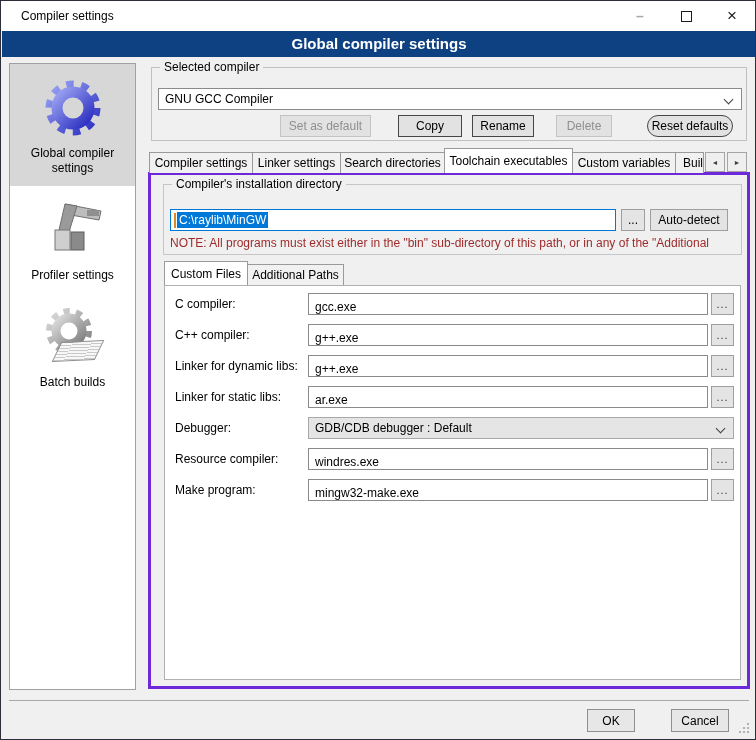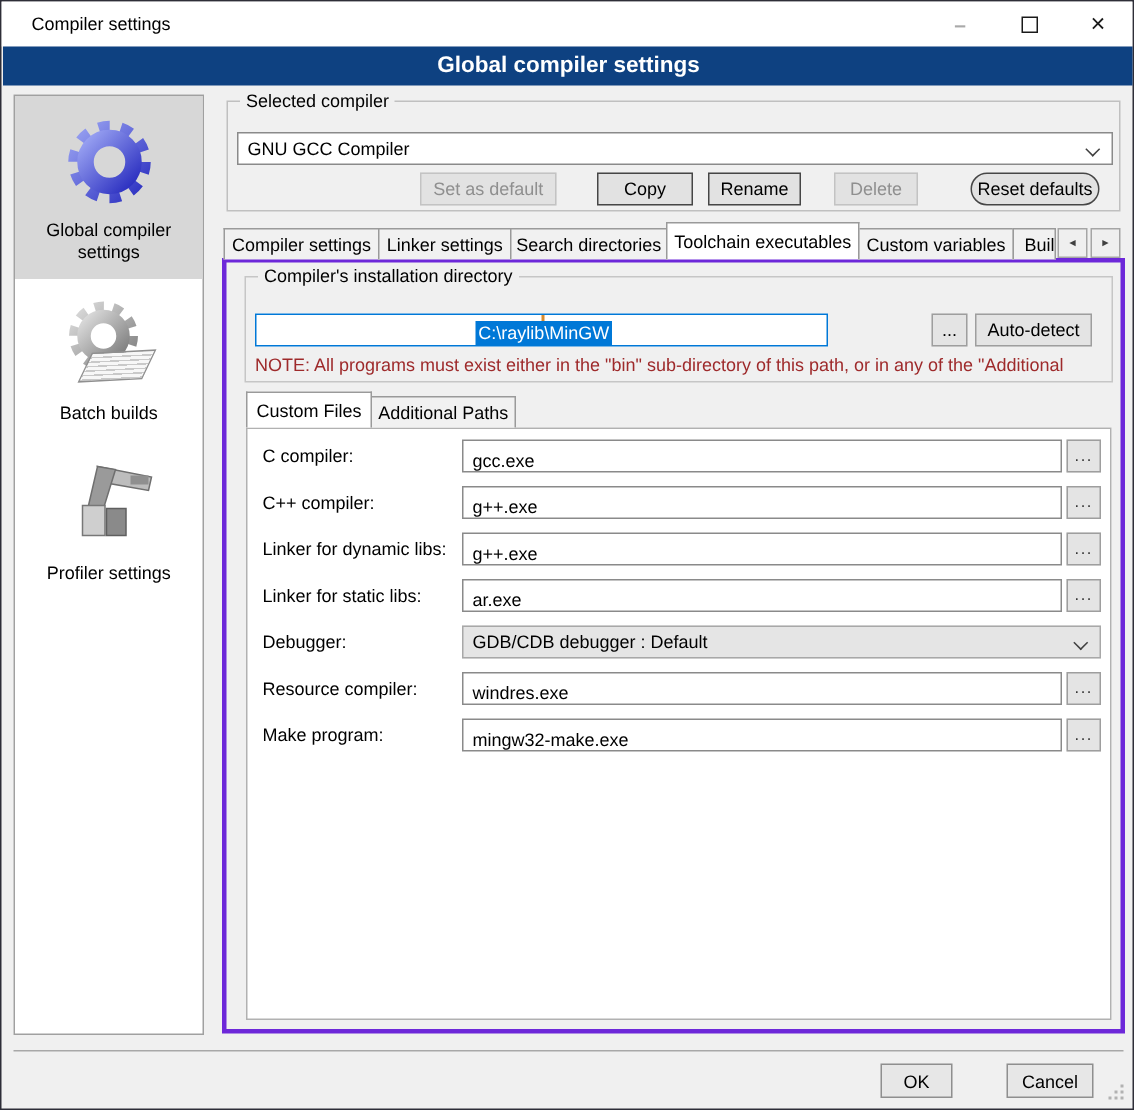--- a/index.html
+++ b/index.html
@@ -34,22 +34,22 @@
   
   .tabstrip{position:absolute;display:flex;align-items:flex-end;}
   .tab{height:21px;background:#f1f1f1;border:1px solid #9a9a9a;border-bottom:none;font-size:12px;color:#000;
        display:flex;align-items:center;justify-content:center;margin-right:-1px;overflow:hidden;white-space:nowrap;}
   .tab.active{height:25px;background:#fff;z-index:3;position:relative;}
   .tab.clip{justify-content:flex-start;padding-left:7px;}
   .tarrow{width:20px;height:20px;border:1px solid #a5a5a5;background:#efefef;font-size:7px;color:#404040;
           display:flex;align-items:center;justify-content:center;margin:0 0 1px 2px;}
   .tabpanel{position:absolute;left:147px;top:171px;width:602px;height:517px;background:#f0f0f0;border:3px solid #6d28d9;z-index:1;}
   
-  .dirinput{position:absolute;left:19px;top:34px;width:382px;height:22px;background:#fff;border:1px solid #0078d7;
-            display:flex;align-items:center;padding-left:3px;font-size:12px;flex-direction:column;}
+  .dirinput{position:absolute;left:19px;top:34px;width:446px;height:22px;background:#fff;border:1px solid #0078d7;
+            display:flex;align-items:center;padding-left:3px;font-size:12px;}
   .caret{width:2px;height:15px;background:#d88a2c;margin-right:1px;}
   .selection{background:#0078d7;color:#fff;padding:1px 2px;}
   .note{position:absolute;left:19px;top:61px;width:576px;font-size:12px;color:#9e2a2b;white-space:nowrap;overflow:hidden;}
   
   .innerpanel{position:absolute;left:13px;top:110px;width:577px;height:395px;background:#fff;border:1px solid #b1b1b1;z-index:1;}
   .row{position:absolute;left:0;width:100%;height:22px;}
   .flabel{position:absolute;left:10px;top:4px;font-size:12px;color:#000;}
   .finput{position:absolute;left:143px;top:0;width:400px;height:22px;background:#fff;border:1px solid #8a8a8a;
           display:flex;align-items:flex-end;padding-left:6px;font-size:12px;}
   .fcombo{position:absolute;left:143px;top:0;width:426px;height:22px;background:#e5e5e5;border:1px solid #a8a8a8;
@@ -92,46 +92,46 @@
             </linearGradient>
           </defs>
           <circle cx="32" cy="32" r="23" fill="none" stroke="url(#gblue)" stroke-width="9" stroke-dasharray="7.2 7.25"></circle>
           <circle cx="32" cy="32" r="16" fill="none" stroke="url(#gblue)" stroke-width="11"></circle>
         </svg>
       </span>
       <span class="side-label">Global compiler settings</span>
     </div>
     <div class="side-item">
       <span class="icon64">
+        <svg width="64" height="64" viewBox="0 0 64 64">
+          <polygon points="24,6 60,13 58,22 30,17" fill="#bdbdbd" stroke="#6f6f6f" stroke-width="1"></polygon>
+          <rect x="46" y="12" width="12" height="6" fill="#8f8f8f"></rect>
+          <polygon points="24,6 36,8 28,34 18,32" fill="#9a9a9a" stroke="#6f6f6f" stroke-width="1"></polygon>
+          <rect x="14" y="32" width="15" height="20" fill="#cfcfcf" stroke="#777" stroke-width="1"></rect>
+          <rect x="30" y="34" width="13" height="18" fill="#8a8a8a" stroke="#5f5f5f" stroke-width="1"></rect>
+        </svg>
+      </span>
+      <span class="side-label">Profiler settings</span>
+    </div>
+    <div class="side-item">
+      <span class="icon64">
         <svg width="64" height="64" viewBox="0 0 64 64" style="position:absolute;left:0;top:0;">
           <defs>
             <linearGradient id="ggray" x1="0" y1="0" x2="1" y2="1">
               <stop offset="0" stop-color="#dcdcdc"></stop>
                 <stop offset="1" stop-color="#7e7e7e"></stop>
             </linearGradient>
           </defs>
           <circle cx="28" cy="26" r="19" fill="none" stroke="url(#ggray)" stroke-width="8" stroke-dasharray="6 5.95"></circle>
           <circle cx="28" cy="26" r="13" fill="none" stroke="url(#ggray)" stroke-width="9"></circle>
         </svg>
         <span class="stack"></span>
       </span>
       <span class="side-label">Batch builds</span>
     </div>
-    <div class="side-item">
-      <span class="icon64">
-        <svg width="64" height="64" viewBox="0 0 64 64">
-          <polygon points="24,6 60,13 58,22 30,17" fill="#bdbdbd" stroke="#6f6f6f" stroke-width="1"></polygon>
-          <rect x="46" y="12" width="12" height="6" fill="#8f8f8f"></rect>
-          <polygon points="24,6 36,8 28,34 18,32" fill="#9a9a9a" stroke="#6f6f6f" stroke-width="1"></polygon>
-          <rect x="14" y="32" width="15" height="20" fill="#cfcfcf" stroke="#777" stroke-width="1"></rect>
-          <rect x="30" y="34" width="13" height="18" fill="#8a8a8a" stroke="#5f5f5f" stroke-width="1"></rect>
-        </svg>
-      </span>
-      <span class="side-label">Profiler settings</span>
-    </div>
   </div>
 
   <div class="groupbox" style="left:150px;top:66px;width:596px;height:74px;">
     <span class="grouplabel">Selected compiler</span>
     <div class="combo" style="left:6px;top:20px;width:584px;height:22px;">
       <span>GNU GCC Compiler</span>
       <span class="chev"></span>
     </div>
     <div class="btn disabled" style="left:128px;top:47px;width:91px;">Set as default</div>
     <div class="btn" style="left:246px;top:47px;width:64px;">Copy</div>

